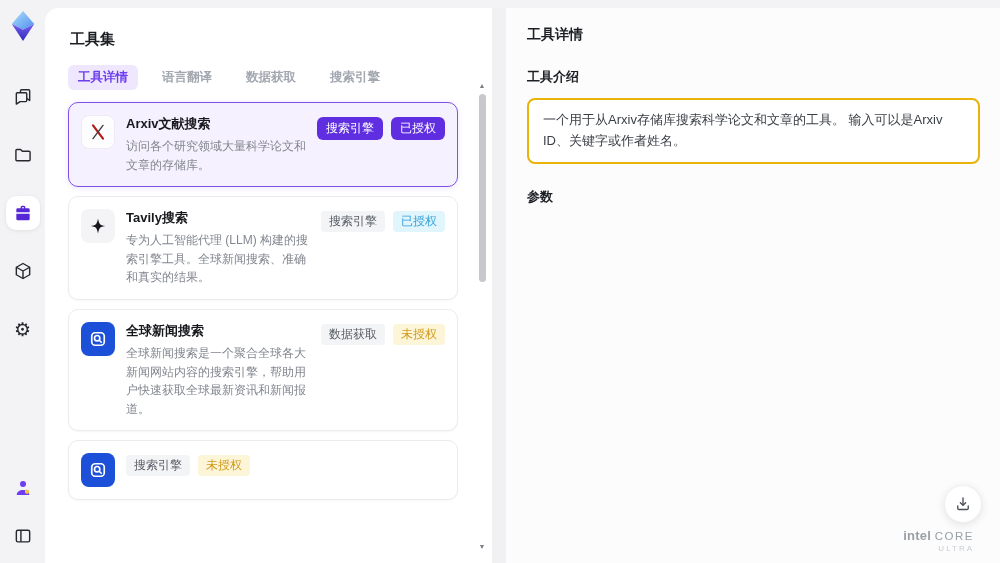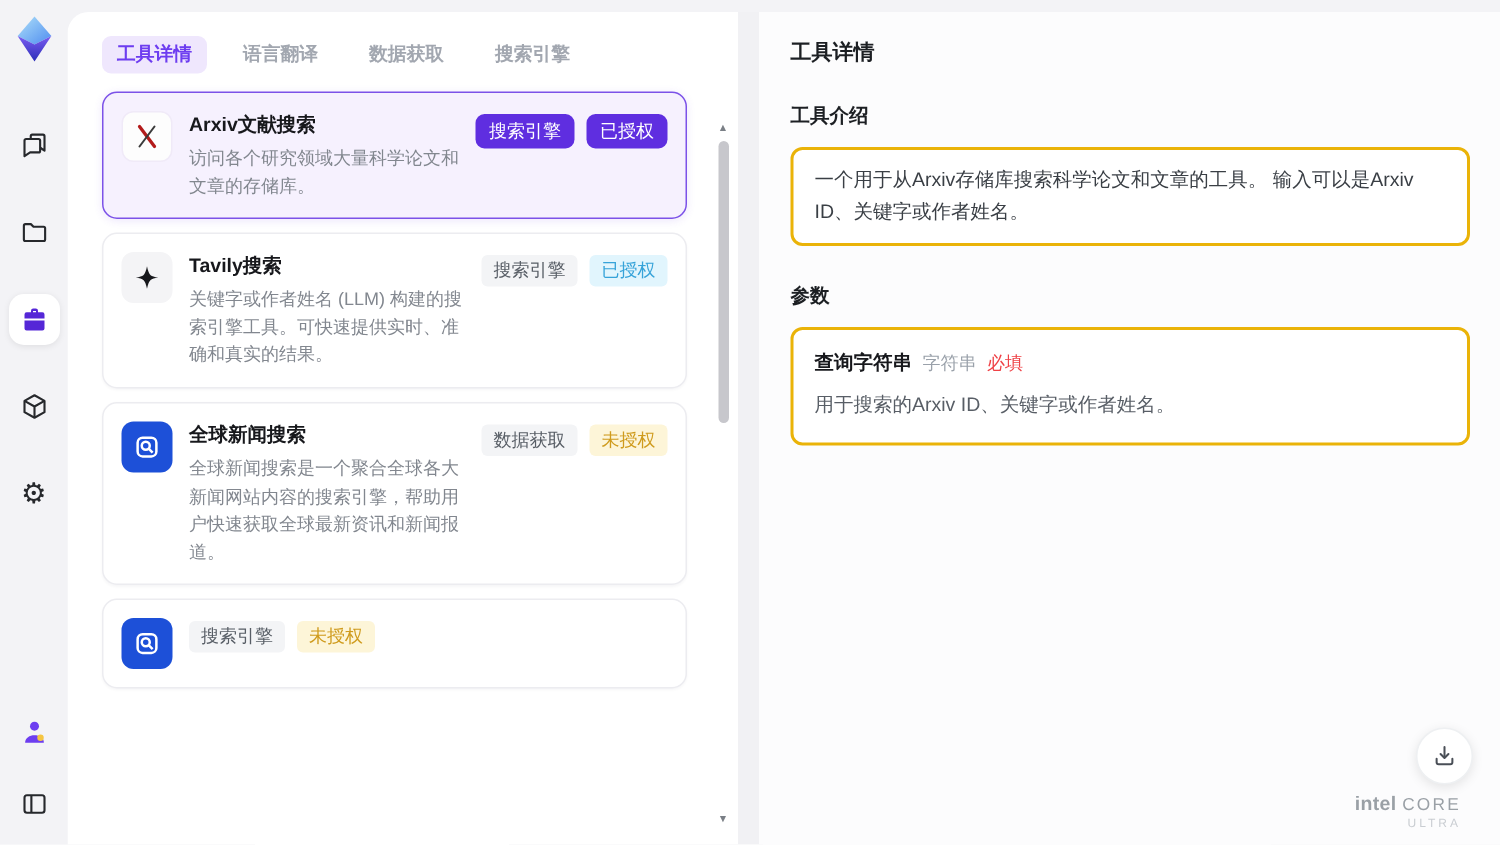--- a/index.html
+++ b/index.html
@@ -152,20 +152,21 @@
         <rect x="4" y="5" width="16" height="14" rx="2"></rect>
         <line x1="9.5" y1="5" x2="9.5" y2="19"></line>
       </svg>
     </div>
   </div>
 </div>
 
 <div class="main">
 
   <div class="list-pane">
+    <div class="page-title">工具集</div>
 
     <div class="tabs">
       <div class="tab active">工具详情</div>
       <div class="tab">语言翻译</div>
       <div class="tab">数据获取</div>
       <div class="tab">搜索引擎</div>
     </div>
 
     <div class="cards">
 
@@ -187,21 +188,21 @@
       </div>
 
       <div class="card">
         <div class="tool-icon">
           <svg viewBox="0 0 24 24" fill="#17181c">
             <path d="M12 3c.7 3.8 1.8 6.3 2.9 7.1 1 .8 3.1 1.4 6.1 1.9-3 .5-5.1 1.1-6.1 1.9-1.1.8-2.2 3.3-2.9 7.1-.7-3.8-1.8-6.3-2.9-7.1-1-.8-3.1-1.4-6.1-1.9 3-.5 5.1-1.1 6.1-1.9 1.1-.8 2.2-3.3 2.9-7.1Z"></path>
           </svg>
         </div>
         <div class="tool-body">
           <div class="tool-title">Tavily搜索</div>
-          <div class="tool-desc">关键字或作者姓名 (LLM) 构建的搜索引擎工具。可快速提供实时、准确和真实的结果。</div>
+          <div class="tool-desc">专为人工智能代理 (LLM) 构建的搜索引擎工具。全球新闻搜索、准确和真实的结果。</div>
         </div>
         <div class="tool-tags">
           <span class="tag tag-cat">搜索引擎</span>
           <span class="tag tag-blue">已授权</span>
         </div>
       </div>
 
       <div class="card">
         <div class="tool-icon blue">
           <svg viewBox="0 0 24 24" fill="none" stroke="#ffffff" stroke-width="2">
@@ -246,28 +247,20 @@
 
   <div class="divider"></div>
 
   <div class="detail-pane">
     <div class="detail-title">工具详情</div>
 
     <div class="section-heading">工具介绍</div>
     <div class="detail-box">一个用于从Arxiv存储库搜索科学论文和文章的工具。 输入可以是Arxiv ID、关键字或作者姓名。</div>
 
     <div class="section-heading">参数</div>
-    <div class="detail-box param-box">
-      <div class="param-head">
-        <span class="param-name">查询字符串</span>
-        <span class="param-type">字符串</span>
-        <span class="param-required">必填</span>
-      </div>
-      <div class="param-desc">用于搜索的Arxiv ID、关键字或作者姓名。</div>
-    </div>
 
     <div class="fab">
       <svg viewBox="0 0 24 24" fill="none" stroke="#4a4f57" stroke-width="1.8" stroke-linecap="round" stroke-linejoin="round">
         <path d="M12 4v9"></path>
         <path d="M8.5 10.2 12 13.7l3.5-3.5"></path>
         <path d="M5 14.5v3a1.8 1.8 0 0 0 1.8 1.8h10.4A1.8 1.8 0 0 0 19 17.5v-3"></path>
       </svg>
     </div>
 
     <div class="brand">

